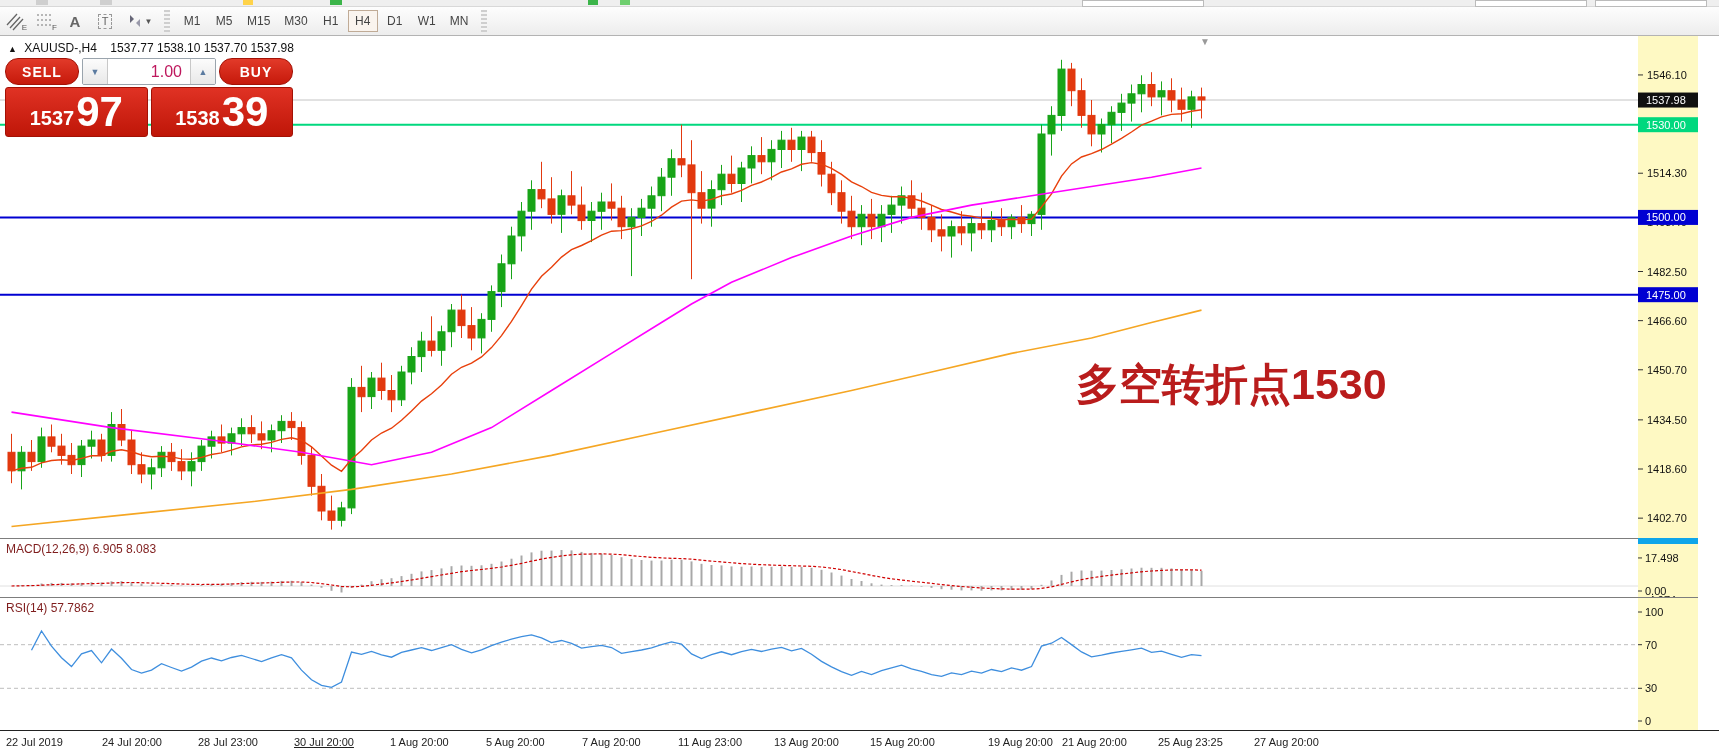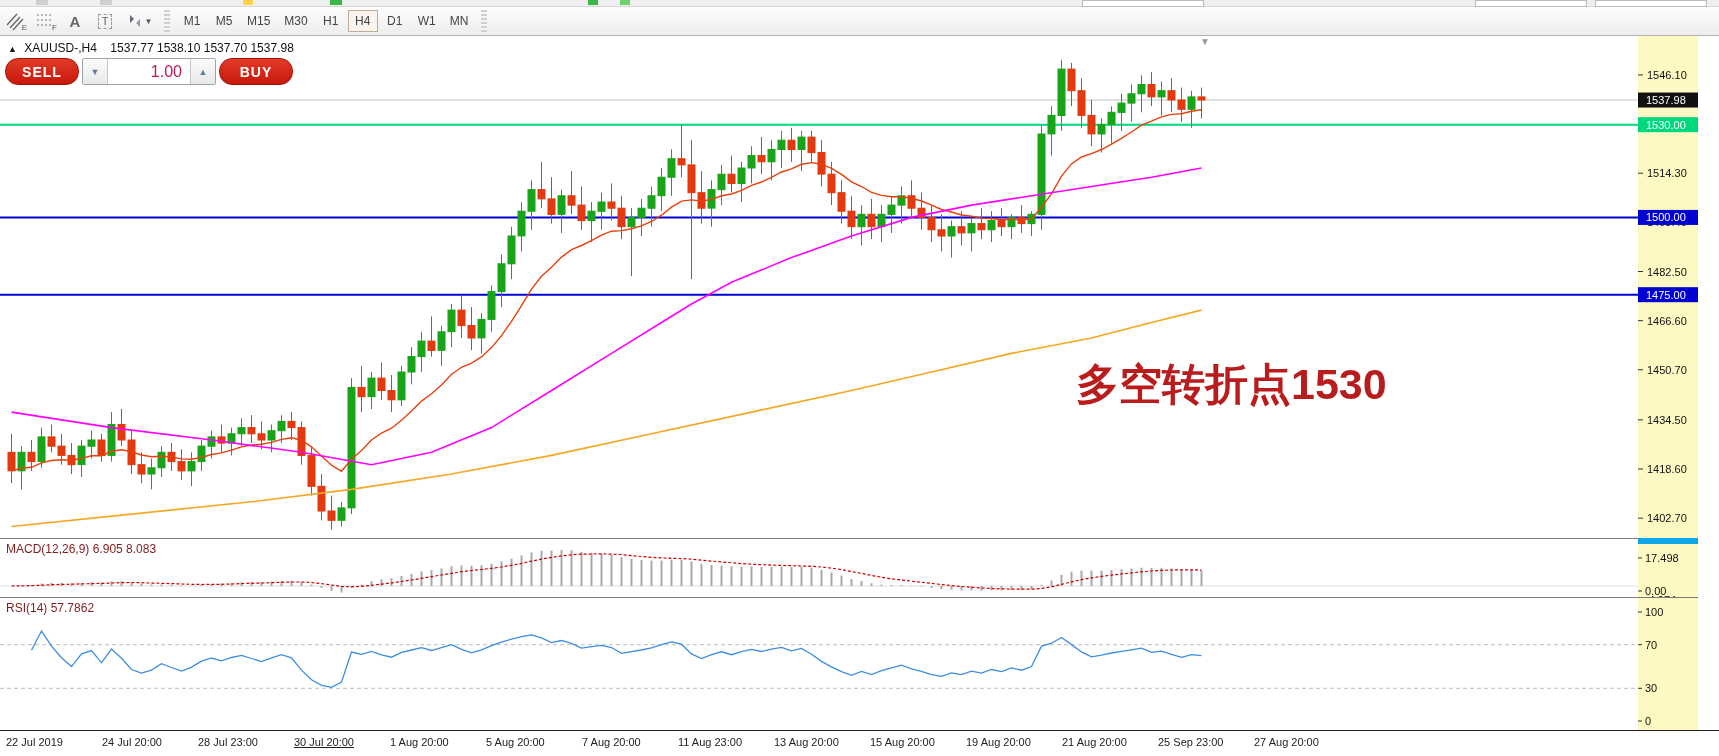--- a/index.html
+++ b/index.html
@@ -372,20 +372,30 @@
       <div id="trade-panel">
         <div class="tp-row1">
           <div class="tp-btn">SELL</div>
           <div class="tp-spin">
             <div class="tp-dec">▼</div>
             <div class="tp-val">1.00</div>
             <div class="tp-inc">▲</div>
           </div>
           <div class="tp-btn">BUY</div>
         </div>
+        <div class="tp-row2">
+          <div class="tp-price">
+            <span class="tp-main">1537</span>
+            <span class="tp-pips">97</span>
+          </div>
+          <div class="tp-price">
+            <span class="tp-main">1538</span>
+            <span class="tp-pips">39</span>
+          </div>
+        </div>
       </div>
       <div id="annotation">多空转折点1530</div>
       <div id="shift-marker">▼</div>
     </div>
     <div id="main-axis" class="axis">
         <svg id="main-axis-svg" width="60" height="502">
           <line x1="0" x2="5" y1="38.942820000000424" y2="38.942820000000424" stroke="#333"></line>
           <text x="9" y="42.942820000000424" font-size="11" fill="#111" font-family="Liberation Sans, sans-serif">1546.10</text>
           <line x1="0" x2="5" y1="137.22708000000029" y2="137.22708000000029" stroke="#333"></line>
           <text x="9" y="141.22708000000029" font-size="11" fill="#111" font-family="Liberation Sans, sans-serif">1514.30</text>
@@ -577,19 +587,19 @@
         <div class="tlabel" style="left: 6px;">22 Jul 2019</div>
         <div class="tlabel" style="left: 102px;">24 Jul 20:00</div>
         <div class="tlabel" style="left: 198px;">28 Jul 23:00</div>
         <div class="tlabel" style="left: 294px; text-decoration: underline;">30 Jul 20:00</div>
         <div class="tlabel" style="left: 390px;">1 Aug 20:00</div>
         <div class="tlabel" style="left: 486px;">5 Aug 20:00</div>
         <div class="tlabel" style="left: 582px;">7 Aug 20:00</div>
         <div class="tlabel" style="left: 678px;">11 Aug 23:00</div>
         <div class="tlabel" style="left: 774px;">13 Aug 20:00</div>
         <div class="tlabel" style="left: 870px;">15 Aug 20:00</div>
-        <div class="tlabel" style="left: 966px;">19 Aug 20:00</div>
+        <div class="tlabel" style="left: 988px;">19 Aug 20:00</div>
         <div class="tlabel" style="left: 1062px;">21 Aug 20:00</div>
-        <div class="tlabel" style="left: 1158px;">25 Sep 23:00</div>
+        <div class="tlabel" style="left: 1158px;">25 Aug 23:25</div>
         <div class="tlabel" style="left: 1254px;">27 Aug 20:00</div>
       </div>
   </div>
 </div>
 
 </body></html>

